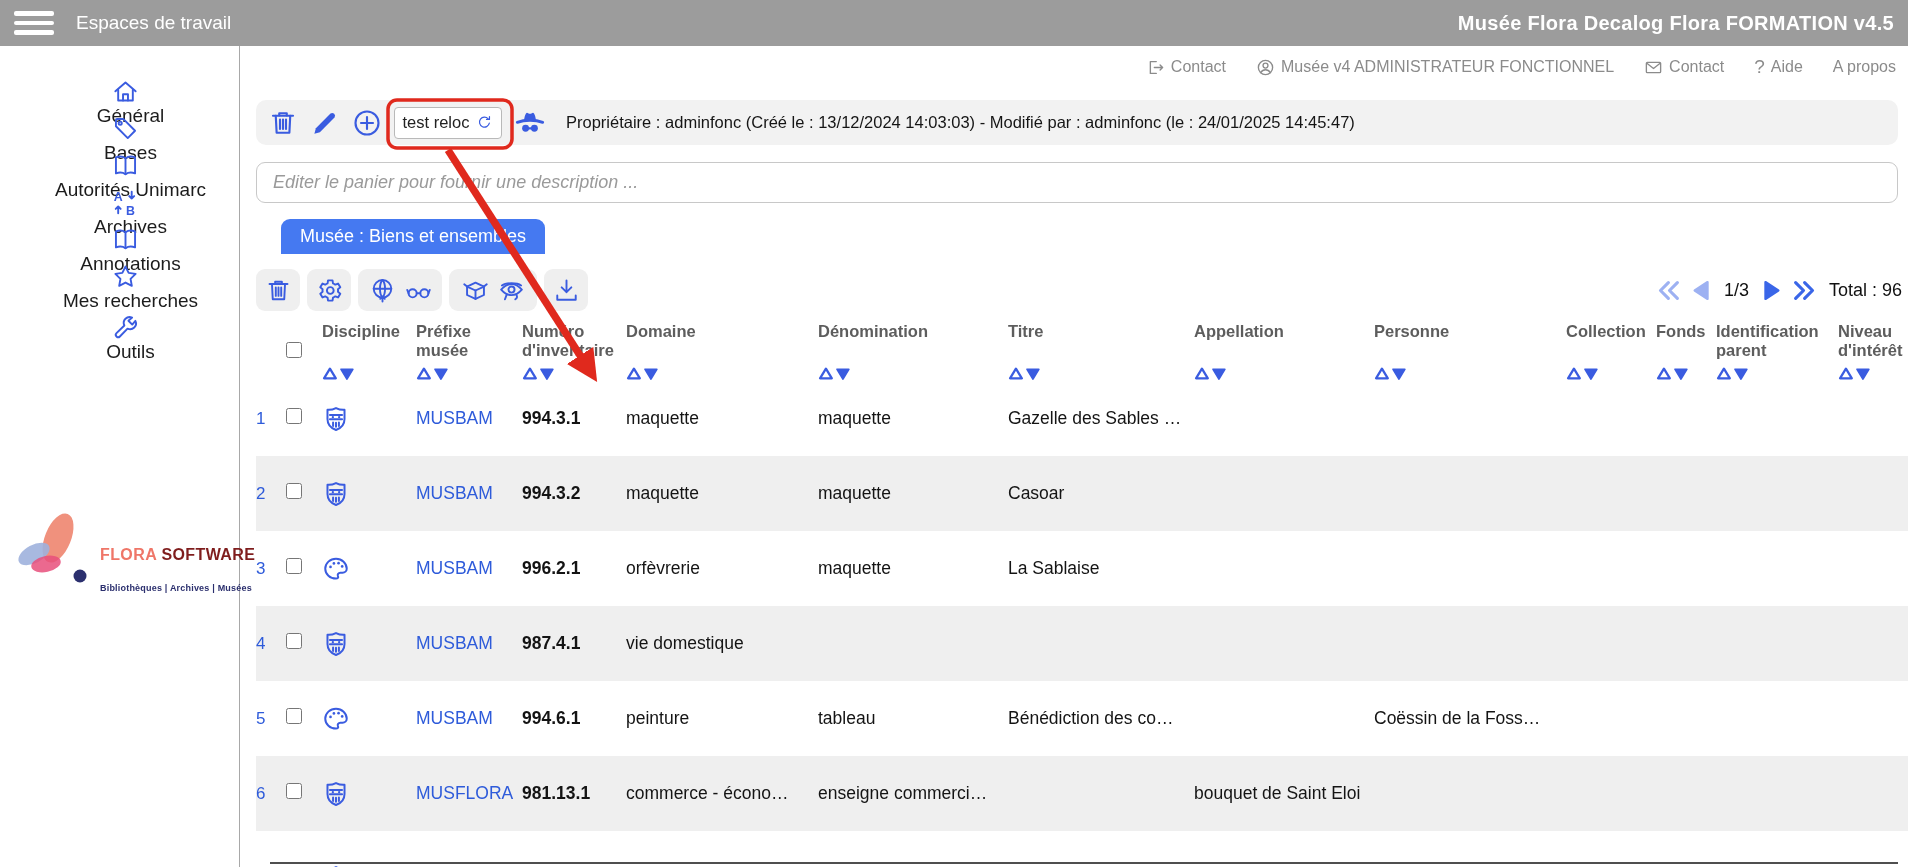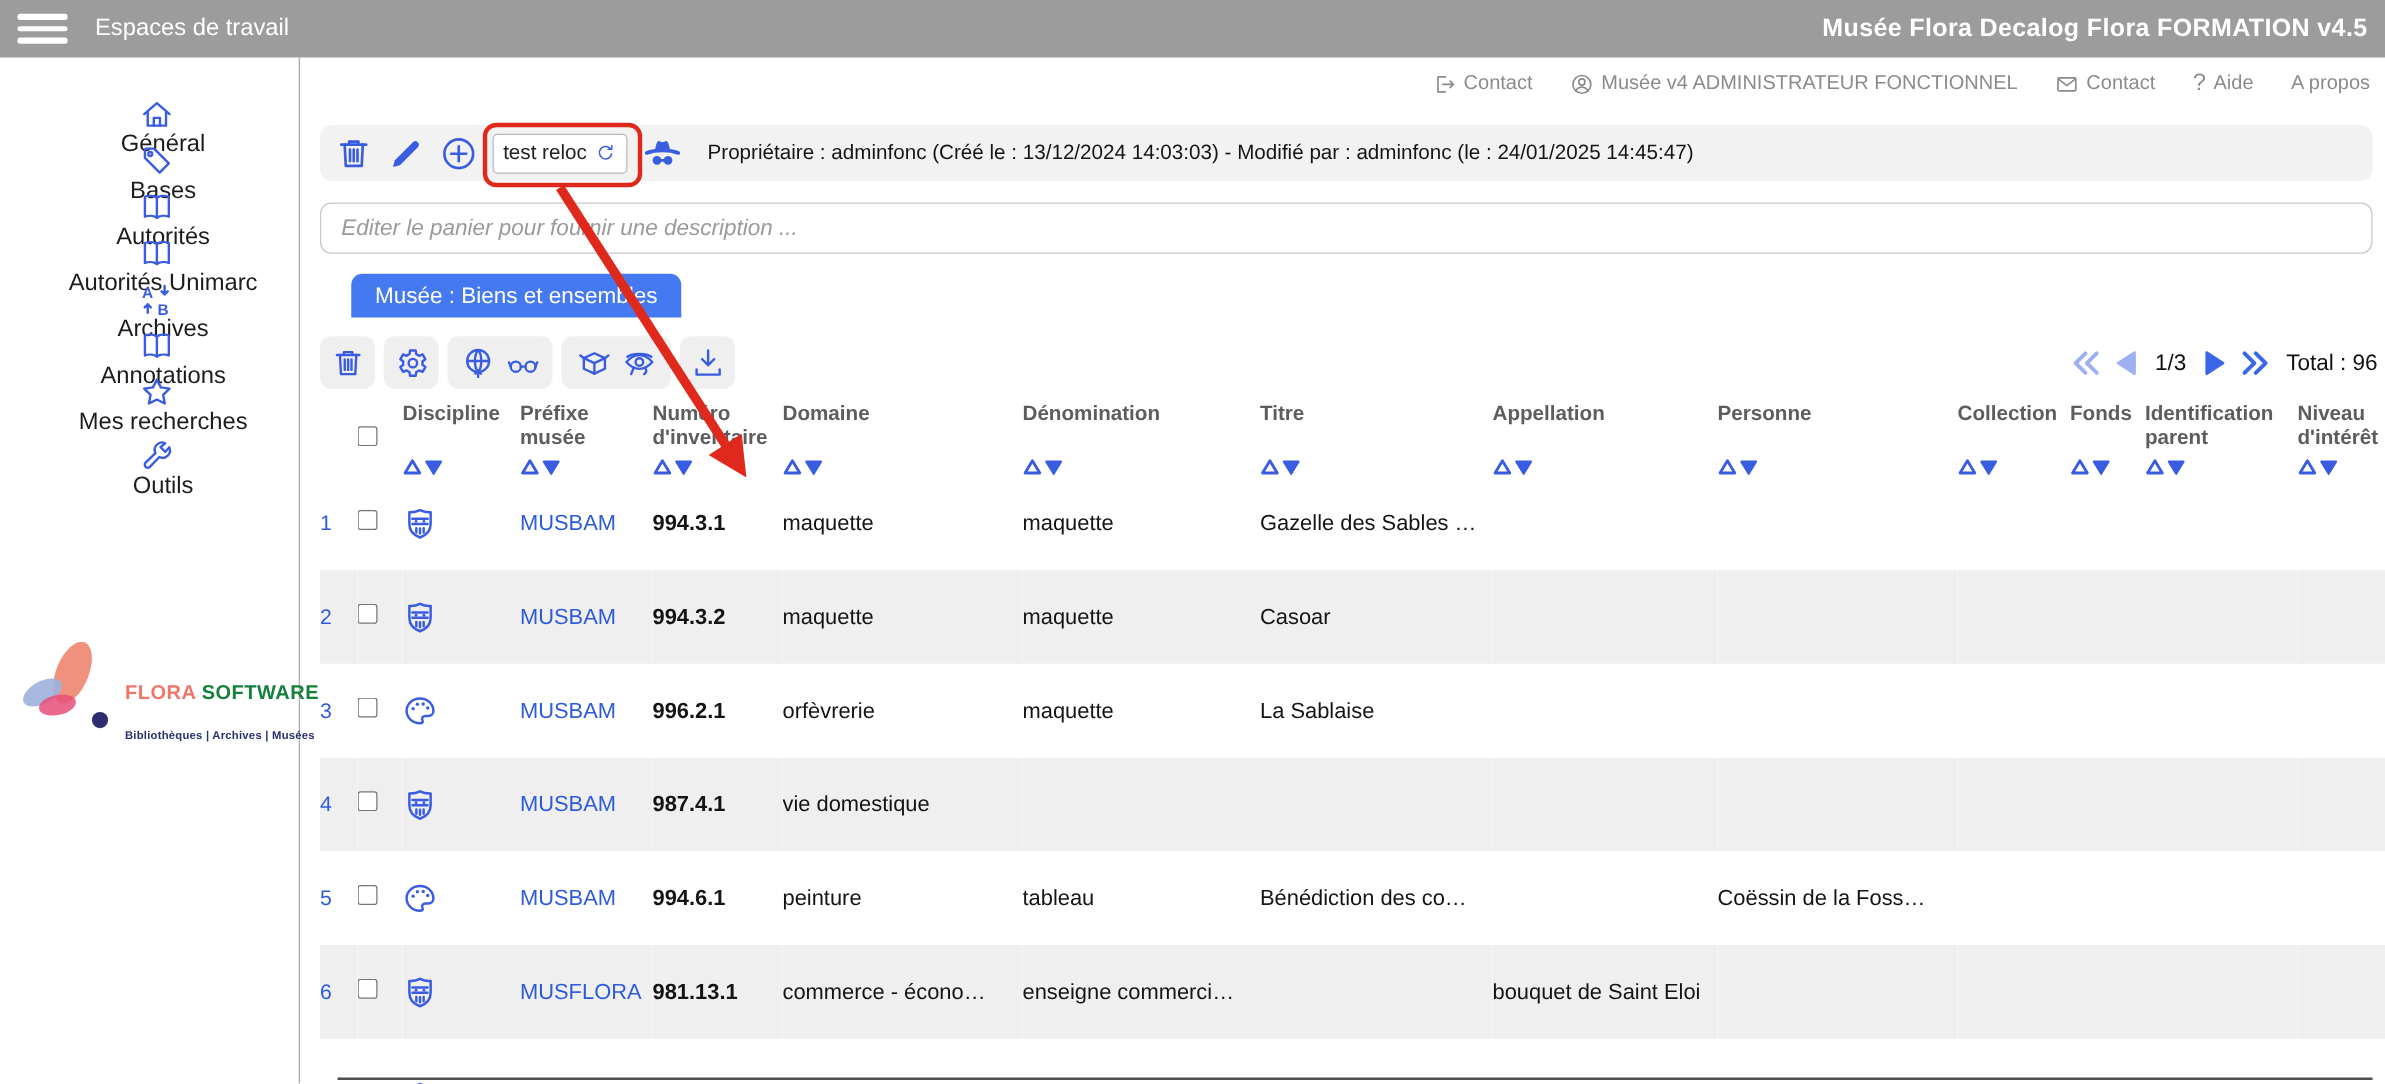--- a/index.html
+++ b/index.html
@@ -25,21 +25,21 @@
   .navitem .lbl { margin-left:10px; font-size:19px; color:#1c1c1c; }
   .sublist { margin-top:6px; }
   .subitem { font-size:17px; color:#1c1c1c; line-height:24px; padding-left:10px; margin-left:94px;
              margin-right:2px; cursor:pointer; }
   .subitem.active { background:#a8b2e8; color:#fff; font-weight:bold; }
   .tools { margin-top:14px; }
   .logo { position:absolute; left:6px; top:460px; width:230px; }
   .logo-flower { position:absolute; left:2px; top:2px; }
   .logo-texts { position:absolute; left:94px; top:40px; white-space:nowrap; }
   .brand { font-size:16px; font-weight:bold; letter-spacing:.4px; }
-  .brand .b1 { color:#ef7668; } .brand .b2 { color:#15803d; }
+  .brand .b1 { color:#ef7668; } .brand .b2 { color:#7f1d1d; }
   .tagline { font-size:9px; color:#2b2f6e; font-weight:bold; margin-top:19px; letter-spacing:.2px; }
 
   
   .main { position:absolute; left:241px; top:46px; right:0; bottom:0; }
 
   .utilbar { height:42px; display:flex; justify-content:flex-end; align-items:center; gap:30px;
              padding-right:12px; color:#8b8b8b; font-size:16px; }
   .utilitem { display:flex; align-items:center; gap:6px; cursor:pointer; }
   .utilitem svg { width:19px; height:19px; }
   .qmark { font-size:19px; }
@@ -247,26 +247,20 @@
       <svg class="ic">
           <use href="#i-home"></use>
         </svg>
       <span class="lbl">Général</span>
     </div>
     <div class="navitem">
       <svg class="ic">
           <use href="#i-tag"></use>
         </svg>
       <span class="lbl">Bases</span>
-    </div>
-    <div class="navitem">
-      <svg class="ic">
-          <use href="#i-book"></use>
-        </svg>
-      <span class="lbl">Autorités</span>
     </div>
     <div class="navitem">
       <svg class="ic">
           <use href="#i-book"></use>
         </svg>
       <span class="lbl">Autorités Unimarc</span>
     </div>
     <div class="navitem">
       <svg class="ic">
           <use href="#i-sort"></use>

